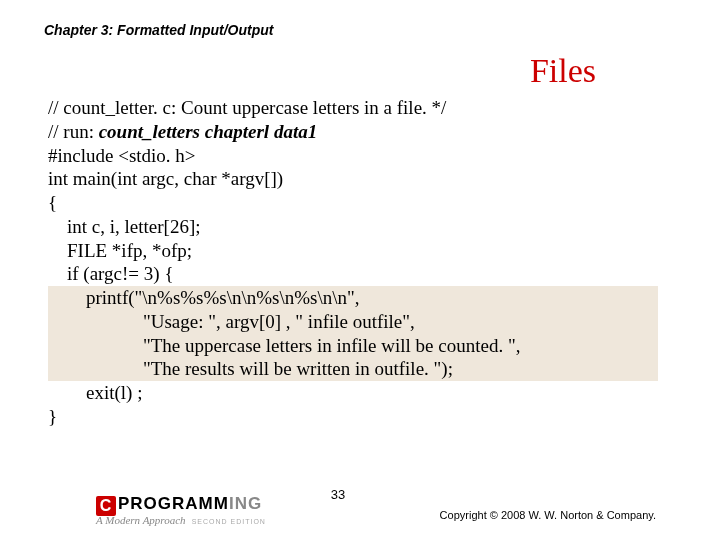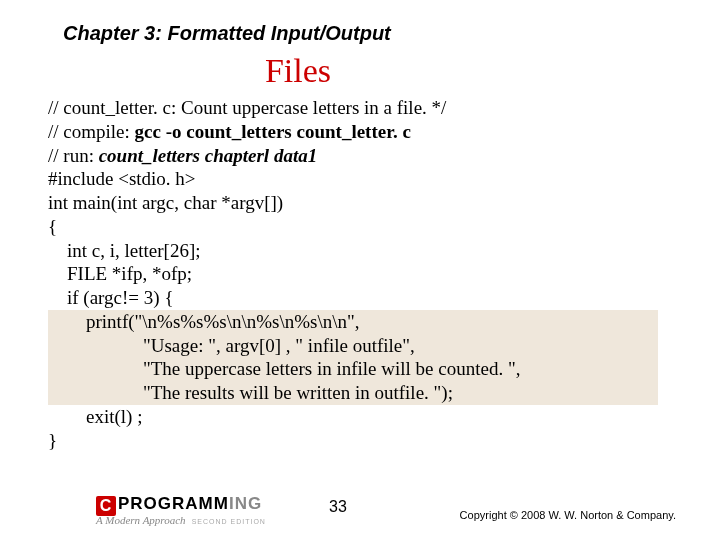--- a/index.html
+++ b/index.html
@@ -7,33 +7,33 @@
     width: 720px;
     height: 540px;
     background: #fff;
     font-family: "Times New Roman", Times, serif;
     position: relative;
     overflow: hidden;
   }
   .chapter-header {
     position: absolute;
     top: 22px;
-    left: 63px;
+    left: 44px;
     font-family: Arial, Helvetica, sans-serif;
     font-weight: bold;
     font-style: italic;
-    font-size: 20px;
+    font-size: 14px;
     color: #000;
   }
   .title {
     position: absolute;
     top: 52px;
     left: 0;
     width: 596px;
-    text-align: center;
+    text-align: right;
     font-size: 34px;
     color: #cc0000;
   }
   .code-block {
     position: absolute;
     top: 96px;
     left: 48px;
     width: 610px;
     font-size: 19px;
     line-height: 1.25;
@@ -91,46 +91,45 @@
     letter-spacing: 1px;
     color: #aaa;
     margin-left: 6px;
     font-style: normal;
   }
   .page-num {
     position: absolute;
     left: 0;
     width: 676px;
     text-align: center;
-    bottom: 10px;
+    bottom: 24px;
     font-family: Arial, sans-serif;
-    font-size: 16px;
+    font-size: 13px;
     color: #000;
   }
   .copyright {
     position: absolute;
-    right: 44px;
+    right: 64px;
     bottom: 4px;
     font-family: Arial, sans-serif;
     font-size: 11px;
     color: #000;
     text-align: left;
     line-height: 1.3;
   }
 </style>
 </head>
 <body>
 
 <div class="chapter-header">Chapter 3: Formatted Input/Output</div>
 
 <div class="title">Files</div>
 
 <div class="code-block">
   <div>// count_letter. c: Count uppercase letters in a file. */</div>
-  <div><span>// compile: </span><b>gcc -o count_letters count_letter. c</b></div>
   <div><span>// run: </span><b><i>count_letters chapterl data1</i></b></div>
   <div>#include &lt;stdio. h&gt;</div>
   <div>int main(int argc, char *argv[])</div>
   <div>{</div>
   <div class="pad1">int c, i, letter[26];</div>
   <div class="pad1">FILE *ifp, *ofp;</div>
   <div class="pad1">if (argc!= 3) {</div>
   <div class="highlight">printf("\n%s%s%s\n\n%s\n%s\n\n",</div>
   <div class="highlight" style="padding-left:95px">"Usage: ", argv[0] , " infile outfile",</div>
   <div class="highlight" style="padding-left:95px">"The uppercase letters in infile will be counted. ",</div>

